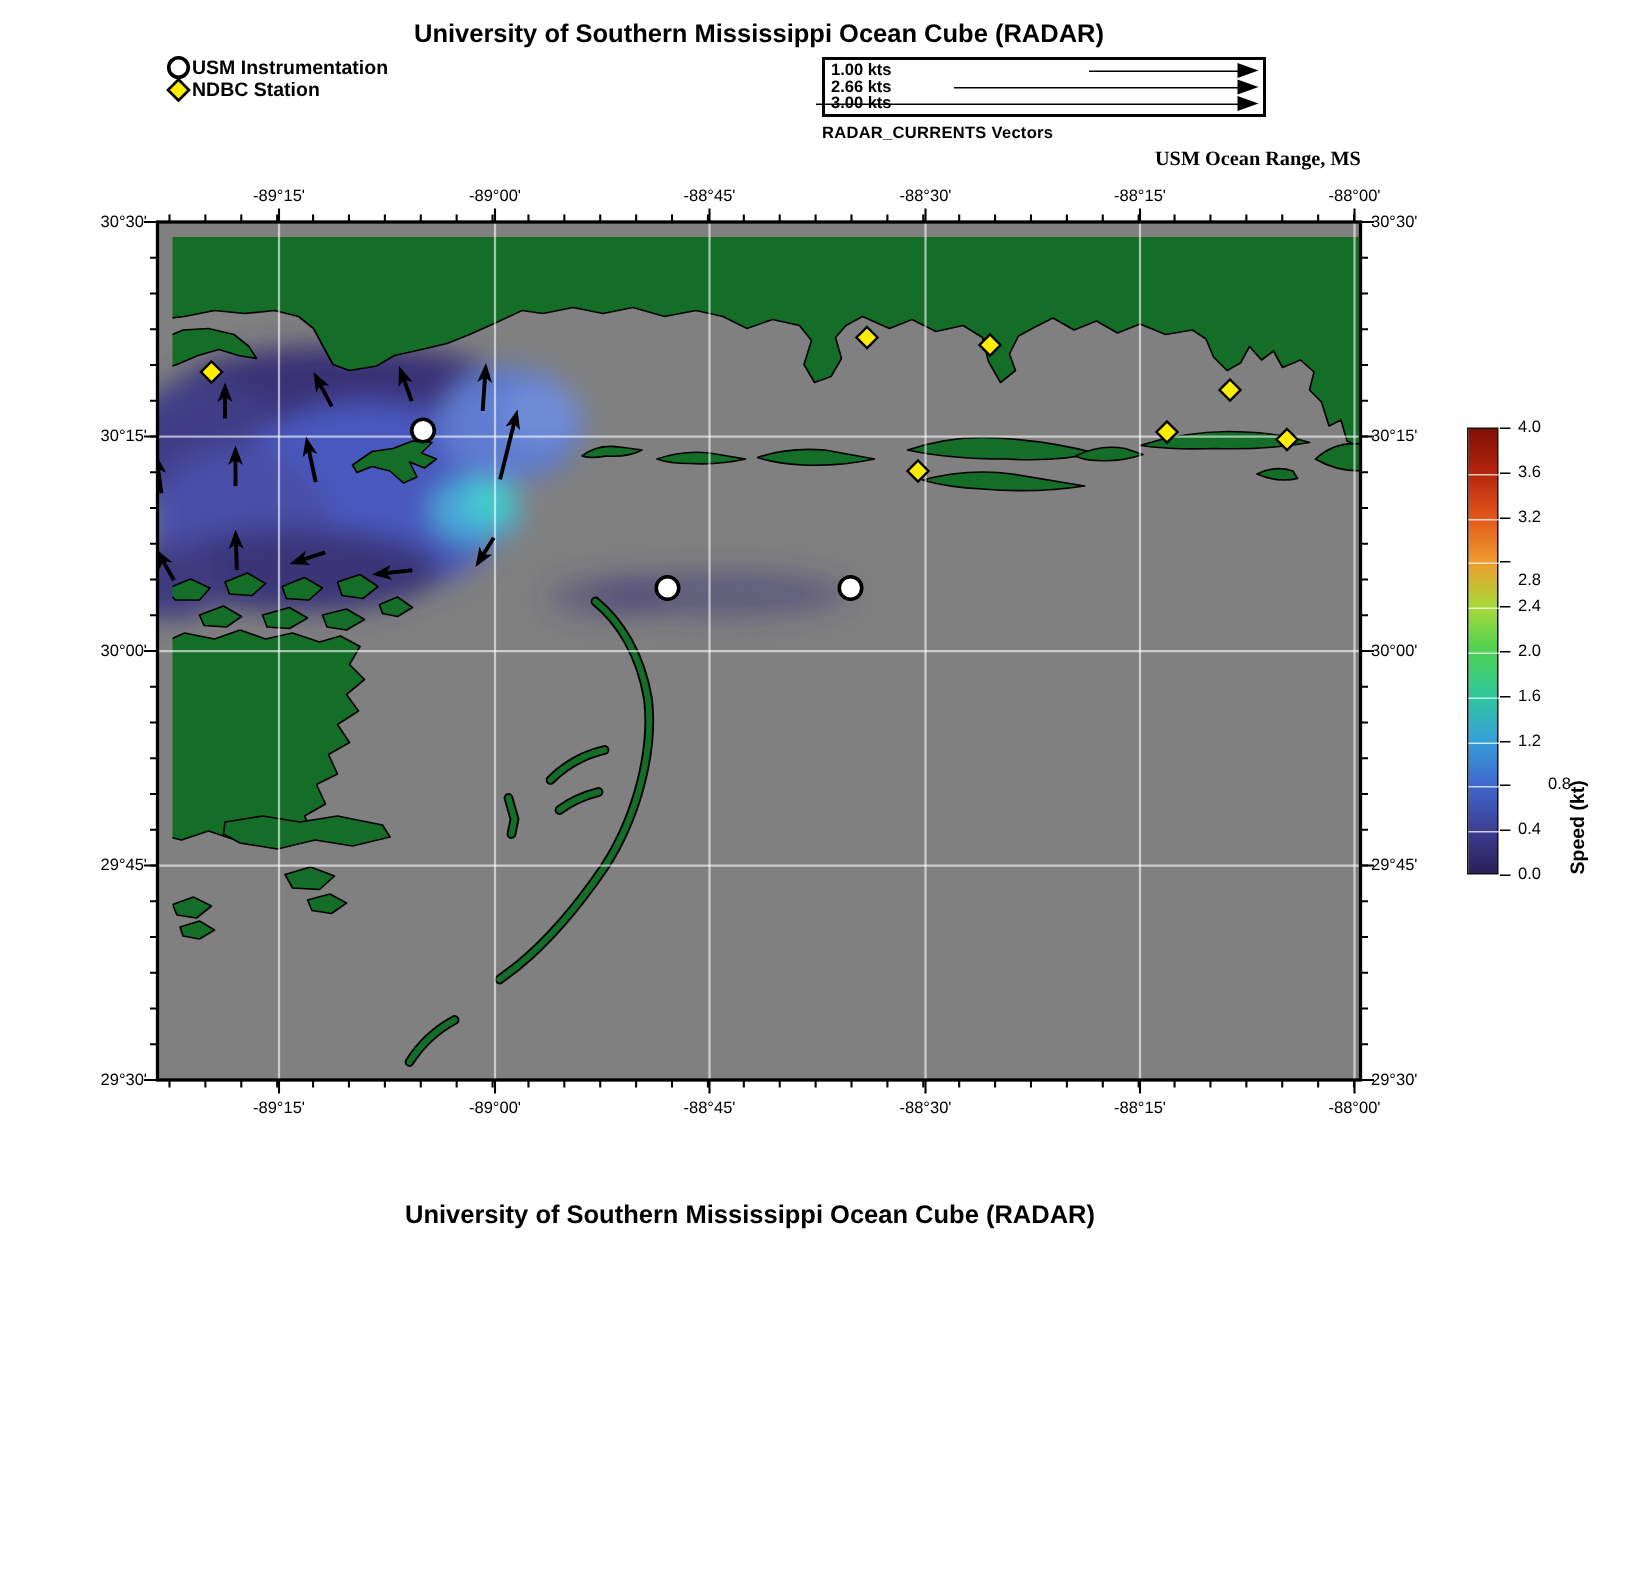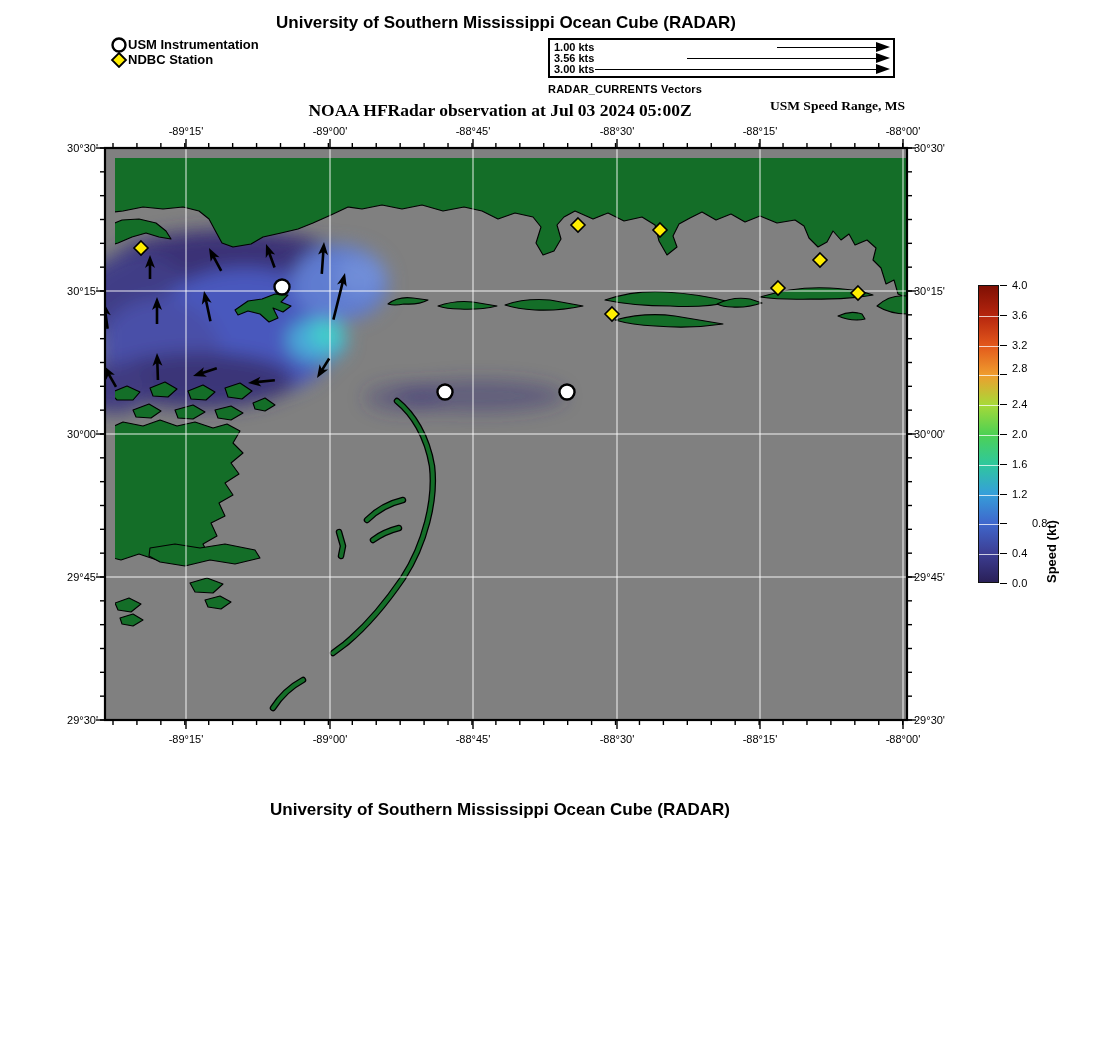--- a/index.html
+++ b/index.html
@@ -8,21 +8,21 @@
   .ttl{position:absolute;font-weight:bold;font-size:17px;white-space:nowrap;transform:translateX(-50%);}
   #subtitle{position:absolute;font-family:"Liberation Serif",serif;font-weight:bold;font-size:17.5px;
             white-space:nowrap;transform:translateX(-50%);}
   #range-label{position:absolute;font-family:"Liberation Serif",serif;font-weight:bold;font-size:13.5px;white-space:nowrap;}
   
   #legend{position:absolute;left:110px;top:37px;}
   .lg-row{display:flex;height:15px;}
   .lg-row svg{flex:0 0 18px;}
   .lg-txt{font-weight:bold;font-size:13px;white-space:nowrap;}
   
-  #vecbox{position:absolute;left:548px;top:38px;width:347px;height:40px;background:#fff;border:2.5px solid #000;box-sizing:border-box;}
+  #vecbox{position:absolute;left:548px;top:38px;width:296px;height:40px;background:#fff;border:2.5px solid #000;box-sizing:border-box;}
   .vrow{position:absolute;left:0;width:100%;height:12px;}
   .vlab{position:absolute;left:4px;top:0;font-weight:bold;font-size:11px;line-height:11px;white-space:nowrap;}
   .vline{position:absolute;right:16px;height:0;border-top:1.5px solid #000;top:5px;}
   .vhead{position:absolute;right:3px;top:0;width:0;height:0;border-left:14px solid #000;
          border-top:5px solid transparent;border-bottom:5px solid transparent;}
   #veccap{position:absolute;left:548px;top:83px;font-weight:bold;font-size:11px;letter-spacing:.2px;}
   
   #map-wrap{position:absolute;left:95px;top:138px;width:822px;height:592px;}
   .axlab{position:absolute;font-size:11px;white-space:nowrap;}
   .axlab.h{transform:translateX(-50%);}
@@ -57,34 +57,33 @@
     </div>
   </div>
 
   <div id="vecbox">
       <div class="vrow" style="top: 2px;">
         <span class="vlab">1.00 kts</span>
         <span class="vline" style="width: 100px;"></span>
         <span class="vhead"></span>
       </div>
       <div class="vrow" style="top: 13px;">
-        <span class="vlab">3.56 kts</span>
+        <span class="vlab">2.66 kts</span>
         <span class="vline" style="width: 190px;"></span>
         <span class="vhead"></span>
       </div>
       <div class="vrow" style="top: 24px;">
         <span class="vlab">3.00 kts</span>
         <span class="vline" style="width: 282px;"></span>
         <span class="vhead"></span>
       </div>
     </div>
   <div id="veccap">RADAR_CURRENTS Vectors</div>
 
-  <div id="subtitle" style="left:500px;top:100px;">NOAA HFRadar observation at Jul 03 2024 05:00Z</div>
-  <div id="range-label" style="left:770px;top:98px;">USM Speed Range, MS</div>
+  <div id="range-label" style="left:770px;top:98px;">USM Ocean Range, MS</div>
 
   <div id="map-wrap">
     <svg id="map-svg" width="822" height="592" viewBox="0 0 822 592">
       <defs>
         <clipPath id="mapclip">
             <rect x="10" y="10" width="802" height="572"></rect>
           </clipPath>
         <filter id="blobblur" x="-30%" y="-30%" width="160%" height="160%">
             <feGaussianBlur stdDeviation="9"></feGaussianBlur>
           </filter>
@@ -384,21 +383,21 @@
         <div class="cb-line" style="top: 268.2px;"></div>
       </div>
     <div id="cb-title">Speed (kt)</div>
   <div class="cb-tick" style="top: 0px;"></div>
       <div class="cb-lab" style="top: -6px;">4.0</div>
       <div class="cb-tick" style="top: 29.8px;"></div>
       <div class="cb-lab" style="top: 23.8px; text-align: right;">3.6</div>
       <div class="cb-tick" style="top: 59.6px;"></div>
       <div class="cb-lab" style="top: 53.6px;">3.2</div>
       <div class="cb-tick" style="top: 89.4px;"></div>
-      <div class="cb-lab" style="top: 77px; text-align: center;">2.8</div>
+      <div class="cb-lab" style="top: 96px; text-align: center;">2.8</div>
       <div class="cb-tick" style="top: 119.2px;"></div>
       <div class="cb-lab" style="top: 113.2px;">2.4</div>
       <div class="cb-tick" style="top: 149px;"></div>
       <div class="cb-lab" style="top: 143px;">2.0</div>
       <div class="cb-tick" style="top: 178.8px;"></div>
       <div class="cb-lab" style="top: 172.8px;">1.6</div>
       <div class="cb-tick" style="top: 208.6px;"></div>
       <div class="cb-lab" style="top: 202.6px;">1.2</div>
       <div class="cb-tick" style="top: 238.4px;"></div>
       <div class="cb-lab" style="top: 232.4px; margin-left: 20px;">0.8</div>

